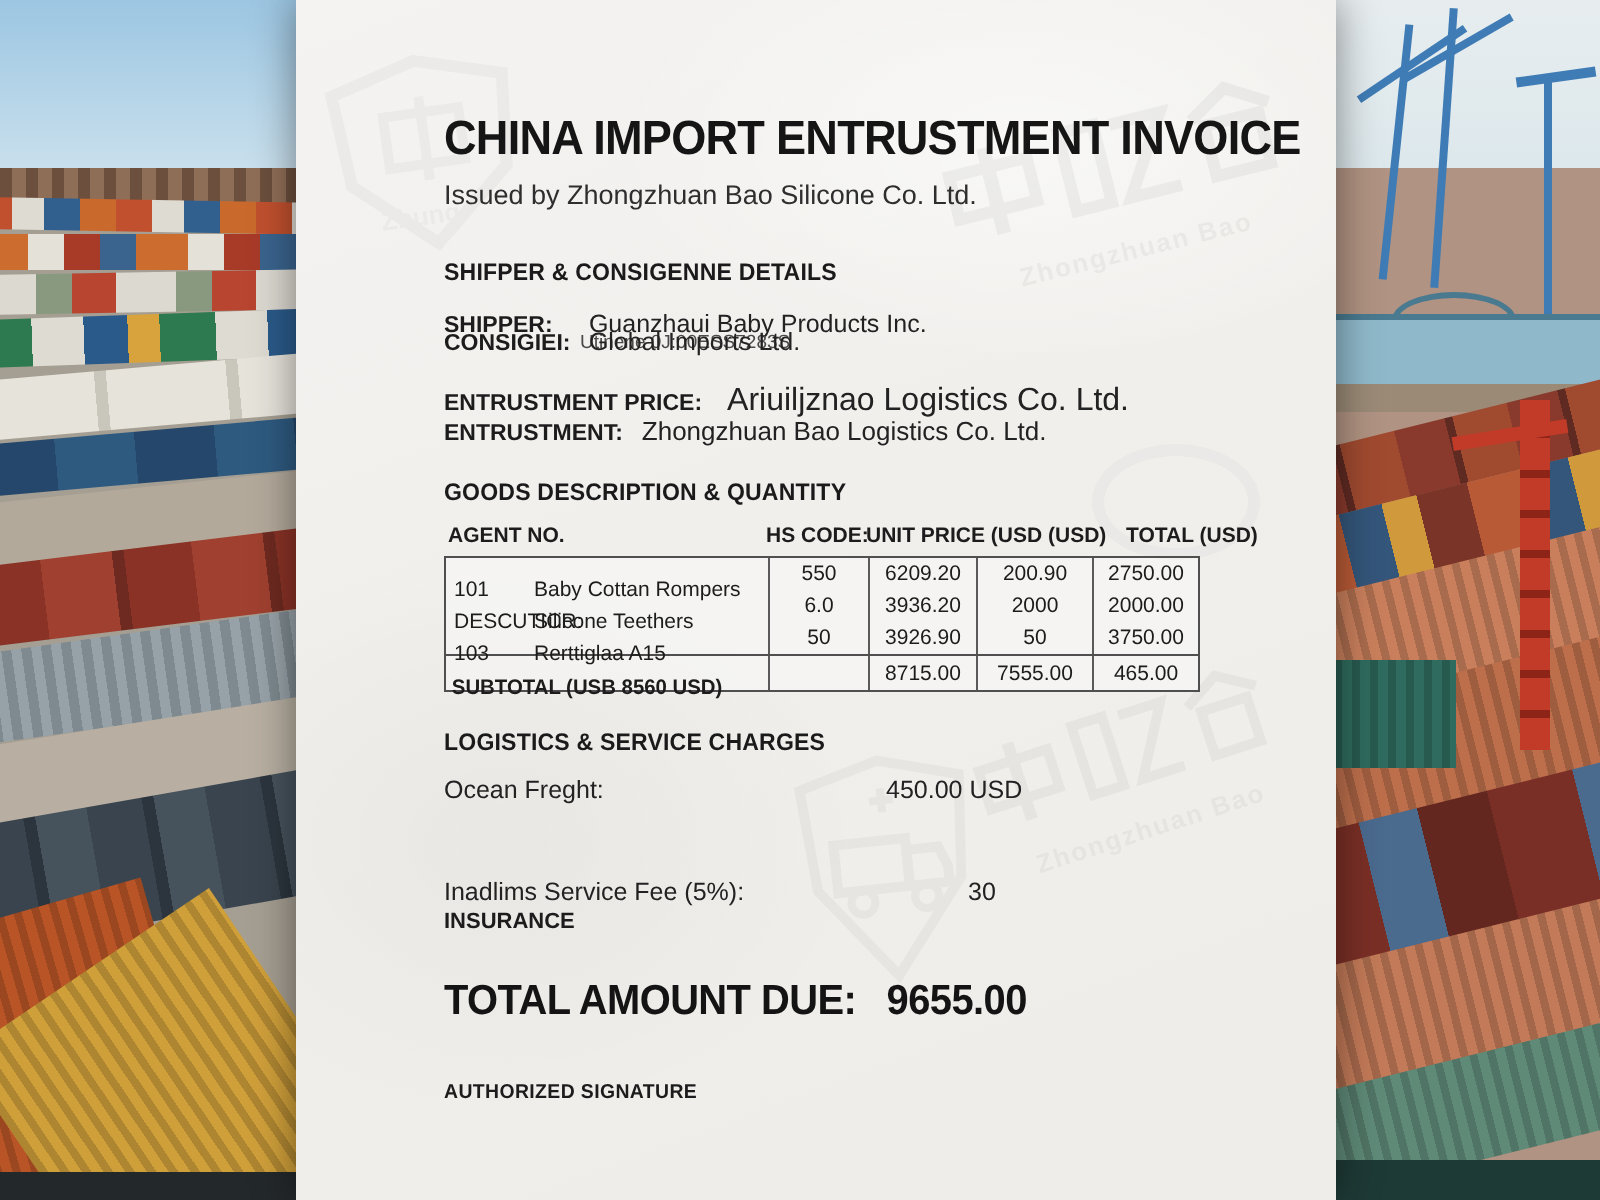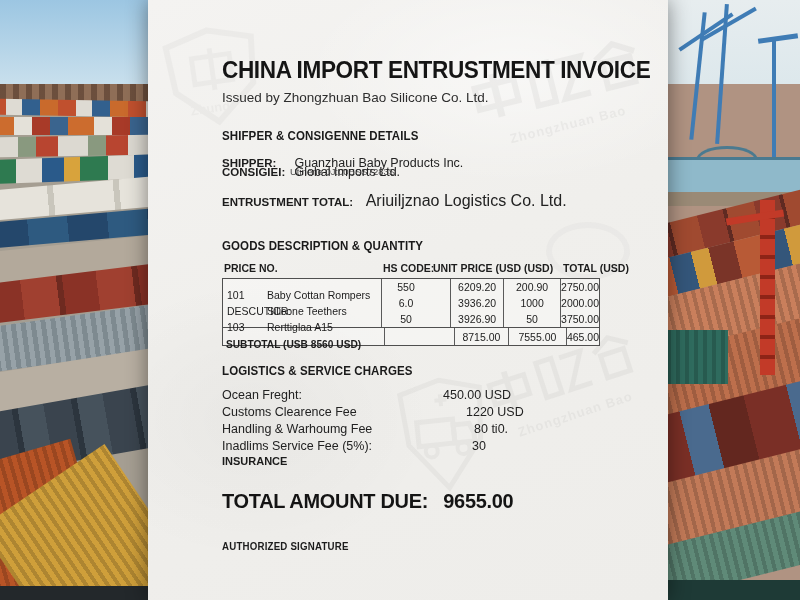--- a/index.html
+++ b/index.html
@@ -82,31 +82,31 @@
   .ghead { position:relative; height:17px; font-weight:bold; }
   .ghead span { position:absolute; top:1px; white-space:nowrap; }
   .gh-item { left:2px; }
   .gh-hs { left:161px; width:50px; text-align:center; }
   .gh-unit { left:211px; width:112px; text-align:center; }
   .gh-total { left:341px; width:55px; text-align:center; }
   .gbox { border:1.5px solid #4f4f4f; background:rgba(255,255,255,.35); }
   .grow { display:flex; height:16px; align-items:center; }
   .gcell { height:100%; display:flex; align-items:center; justify-content:center; border-left:1px solid #5a5a5a; }
   .gcell:first-child { border-left:none; justify-content:flex-start; }
-  .c-desc { width:161px;margin-top:15px; } .c-hs { width:50px; } .c-unit { width:54px;margin-left:20px; } .c-qty { width:58px; } .c-total { width:55px; flex:1; }
+  .c-desc { width:161px;margin-top:15px; } .c-hs { width:50px; } .c-unit { width:54px; } .c-qty { width:58px; } .c-total { width:55px; flex:1; }
   .itemno { width:44px; padding-left:4px; font-size:10.5px; }
   .descr { font-size:10.5px; }
   .g-sub { border-top:1.5px solid #4f4f4f; height:18px; }
   .sub-label { font-weight:bold; padding-left:3px; font-size:10.5px; transform:scaleX(.97); transform-origin:left; white-space:nowrap; }
 
   
   .chrow { position:absolute; left:74px; width:320px; font-size:12.5px; color:#222; white-space:nowrap; }
   .chval { position:absolute; left:221px; }
   .ch0 { top:388px; } .ch1 { top:405px; } .ch2 { top:422px; } .ch3 { top:439px; }
-  .ch1 .chval { left:244px; } .ch2 .chval { left:252px; } .ch3 .chval { left:250px; }
+  .ch1 .chval { left:244px; } .ch2 .chval { left:252px; } .ch3 .chval { left:262px; }
   .ch-ins { position:absolute; left:74px; top:455px; font-size:11px; font-weight:bold; }
 
   .total-line { position:absolute; left:74px; top:489px; font-size:21px; font-weight:bold; letter-spacing:-.3px;
                 transform:scaleX(.95); transform-origin:left; white-space:nowrap; color:#141414; }
   .total-line .tval { margin-left:16px; }
   .sig { position:absolute; left:74px; top:541px; font-size:10px; font-weight:bold; letter-spacing:.2px;
          transform:scaleX(.97); transform-origin:left; }
 
   
   .wm { position:absolute; pointer-events:none; color:#6a6a6a; }
@@ -219,28 +219,32 @@
     <div class="prow pr-shipper">
       <span class="plabel w68">SHIPPER:</span>
       <span class="pvalue">Guanzhaui Baby Products Inc.</span>
     </div>
     <div class="prow pr-note">Utinene 0J:00ESS7283S</div>
     <div class="prow pr-consignee">
       <span class="plabel w68">CONSIGIEI:</span>
       <span class="pvalue">Global Imports Ltd.</span>
     </div>
     <div class="prow pr-agent">
-      <span class="plabel">ENTRUSTMENT TOTAL:</span>
+      <span class="plabel">ENTRUSTMENT PRICE:</span>
       <span class="pvalue">Ariuiljznao Logistics Co. Ltd.</span>
+    </div>
+    <div class="prow pr-entrust">
+      <span class="plabel">ENTRUSTMENT:</span>
+      <span class="pvalue">Zhongzhuan Bao Logistics Co. Ltd.</span>
     </div>
 
     <div class="sec-h h-goods">GOODS DESCRIPTION &amp; QUANTITY</div>
     <div class="gtable">
       <div class="ghead">
-        <span class="gh-item">PRICE NO.</span>
+        <span class="gh-item">AGENT NO.</span>
         <span class="gh-hs">HS CODE:</span>
         <span class="gh-unit">UNIT PRICE (USD (USD)</span>
         <span class="gh-total">TOTAL (USD)</span>
       </div>
       <div class="gbox">
         <div class="grow">
           <div class="gcell c-desc">
               <span class="itemno">101</span>
               <span class="descr">Baby Cottan Rompers</span>
             </div>
@@ -249,21 +253,21 @@
           <div class="gcell c-qty">200.90</div>
           <div class="gcell c-total">2750.00</div>
         </div>
         <div class="grow">
           <div class="gcell c-desc">
               <span class="itemno">DESCUTICR:</span>
               <span class="descr">Silicone Teethers</span>
             </div>
           <div class="gcell c-hs">6.0</div>
           <div class="gcell c-unit">3936.20</div>
-          <div class="gcell c-qty">1000</div>
+          <div class="gcell c-qty">2000</div>
           <div class="gcell c-total">2000.00</div>
         </div>
         <div class="grow">
           <div class="gcell c-desc">
               <span class="itemno">103</span>
               <span class="descr">Rerttiglaa A15</span>
             </div>
           <div class="gcell c-hs">50</div>
           <div class="gcell c-unit">3926.90</div>
           <div class="gcell c-qty">50</div>
@@ -279,28 +283,20 @@
           <div class="gcell c-total">465.00</div>
         </div>
       </div>
     </div>
 
     <div class="sec-h h-charges">LOGISTICS &amp; SERVICE CHARGES</div>
     <div class="chrow ch0">
       <span>Ocean Freght:</span>
       <span class="chval">450.00 USD</span>
     </div>
-    <div class="chrow ch1">
-      <span>Customs Clearence Fee</span>
-      <span class="chval">1220 USD</span>
-    </div>
-    <div class="chrow ch2">
-      <span>Handling &amp; Warhoumg Fee</span>
-      <span class="chval">80 ti0.</span>
-    </div>
     <div class="chrow ch3">
       <span>Inadlims Service Fee (5%):</span>
       <span class="chval">30</span>
     </div>
     <div class="ch-ins">INSURANCE</div>
 
     <div class="total-line">
       <span>TOTAL AMOUNT DUE:</span><span class="tval">9655.00</span>
     </div>
     <div class="sig">AUTHORIZED SIGNATURE</div>

